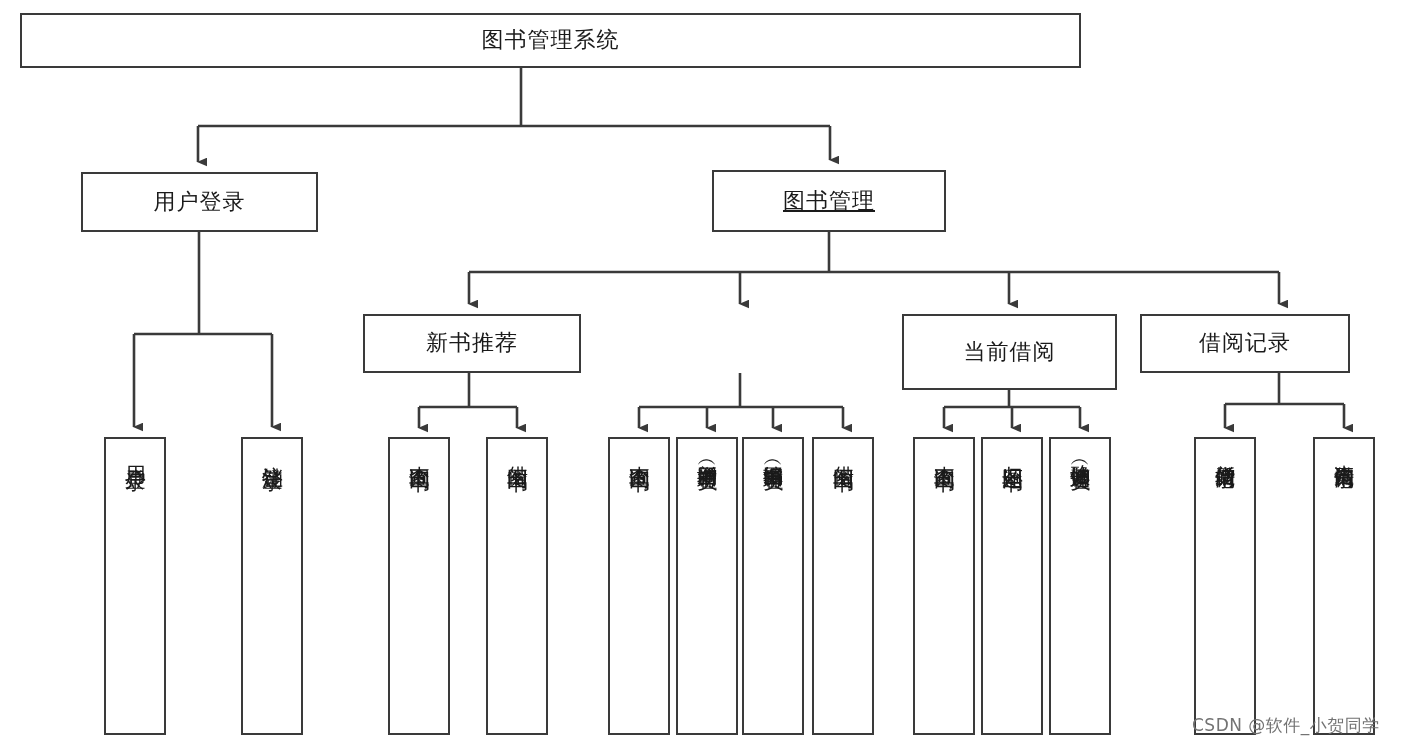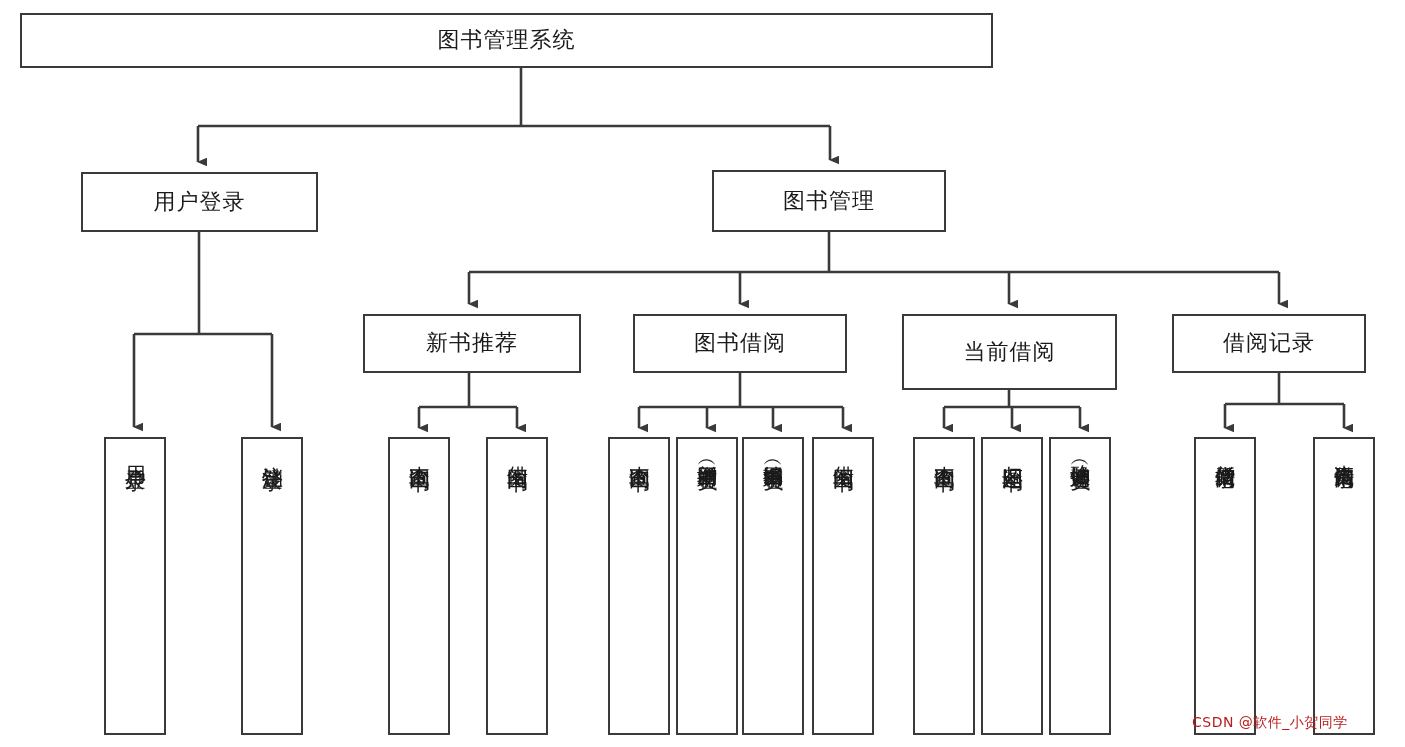--- a/index.html
+++ b/index.html
@@ -57,22 +57,22 @@
     line-height: 1.18;
     letter-spacing: 2px;
     white-space: nowrap;
   }
   .node.vertical.tall-text .node-label {
     font-size: 20px;
     letter-spacing: 1px;
   }
   .watermark {
     position: absolute;
-    font-size: 14px;
-    color: #b91c1c;
+    font-size: 17px;
+    color: #737373;
     letter-spacing: 0.5px;
     white-space: nowrap;
     font-family: "DejaVu Sans", "Liberation Sans", sans-serif;
   }
 </style>
 </head>
 <body>
 
 <div id="diagram-root">
 
@@ -119,45 +119,42 @@
       <path d="M 1012,407 L 1012,428" marker-end="url(#arrowhead)"></path>
       <path d="M 1080,407 L 1080,428" marker-end="url(#arrowhead)"></path>
 
       <path d="M 1279,373 L 1279,404"></path>
       <path d="M 1225,404 L 1344,404"></path>
       <path d="M 1225,404 L 1225,428" marker-end="url(#arrowhead)"></path>
       <path d="M 1344,404 L 1344,428" marker-end="url(#arrowhead)"></path>
     </g>
   </svg>
 
-  <div class="node horizontal" style="left:20px; top:13px; width:973px; height:55px;">
+  <div class="node horizontal" style="left:20px; top:13px; width:1061px; height:55px;">
     <span class="node-label">图书管理系统</span>
   </div>
 
   <div class="node horizontal" style="left:81px; top:172px; width:237px; height:60px;">
     <span class="node-label">用户登录</span>
   </div>
 
-  <div class="node horizontal" style="left:712px; top:170px; width:234px; height:62px;">
+  <div class="node horizontal" style="left:712px; top:170px; width:234px; height:62px;text-decoration:underline;">
     <span class="node-label">图书管理</span>
   </div>
 
   <div class="node horizontal" style="left:363px; top:314px; width:218px; height:59px;">
     <span class="node-label">新书推荐</span>
   </div>
 
-  <div class="node horizontal" style="left:633px; top:314px; width:214px; height:59px;">
-    <span class="node-label">图书借阅</span>
-  </div>
 
   <div class="node horizontal" style="left:902px; top:314px; width:215px; height:76px;">
     <span class="node-label">当前借阅</span>
   </div>
 
-  <div class="node horizontal" style="left:1172px; top:314px; width:194px; height:59px;">
+  <div class="node horizontal" style="left:1140px; top:314px; width:210px; height:59px;">
     <span class="node-label">借阅记录</span>
   </div>
 
   <div class="node vertical" style="left:104px; top:437px; width:62px; height:298px;">
     <span class="node-label">用户登录</span>
   </div>
 
   <div class="node vertical" style="left:241px; top:437px; width:62px; height:298px;">
     <span class="node-label">注销登录</span>
   </div>

